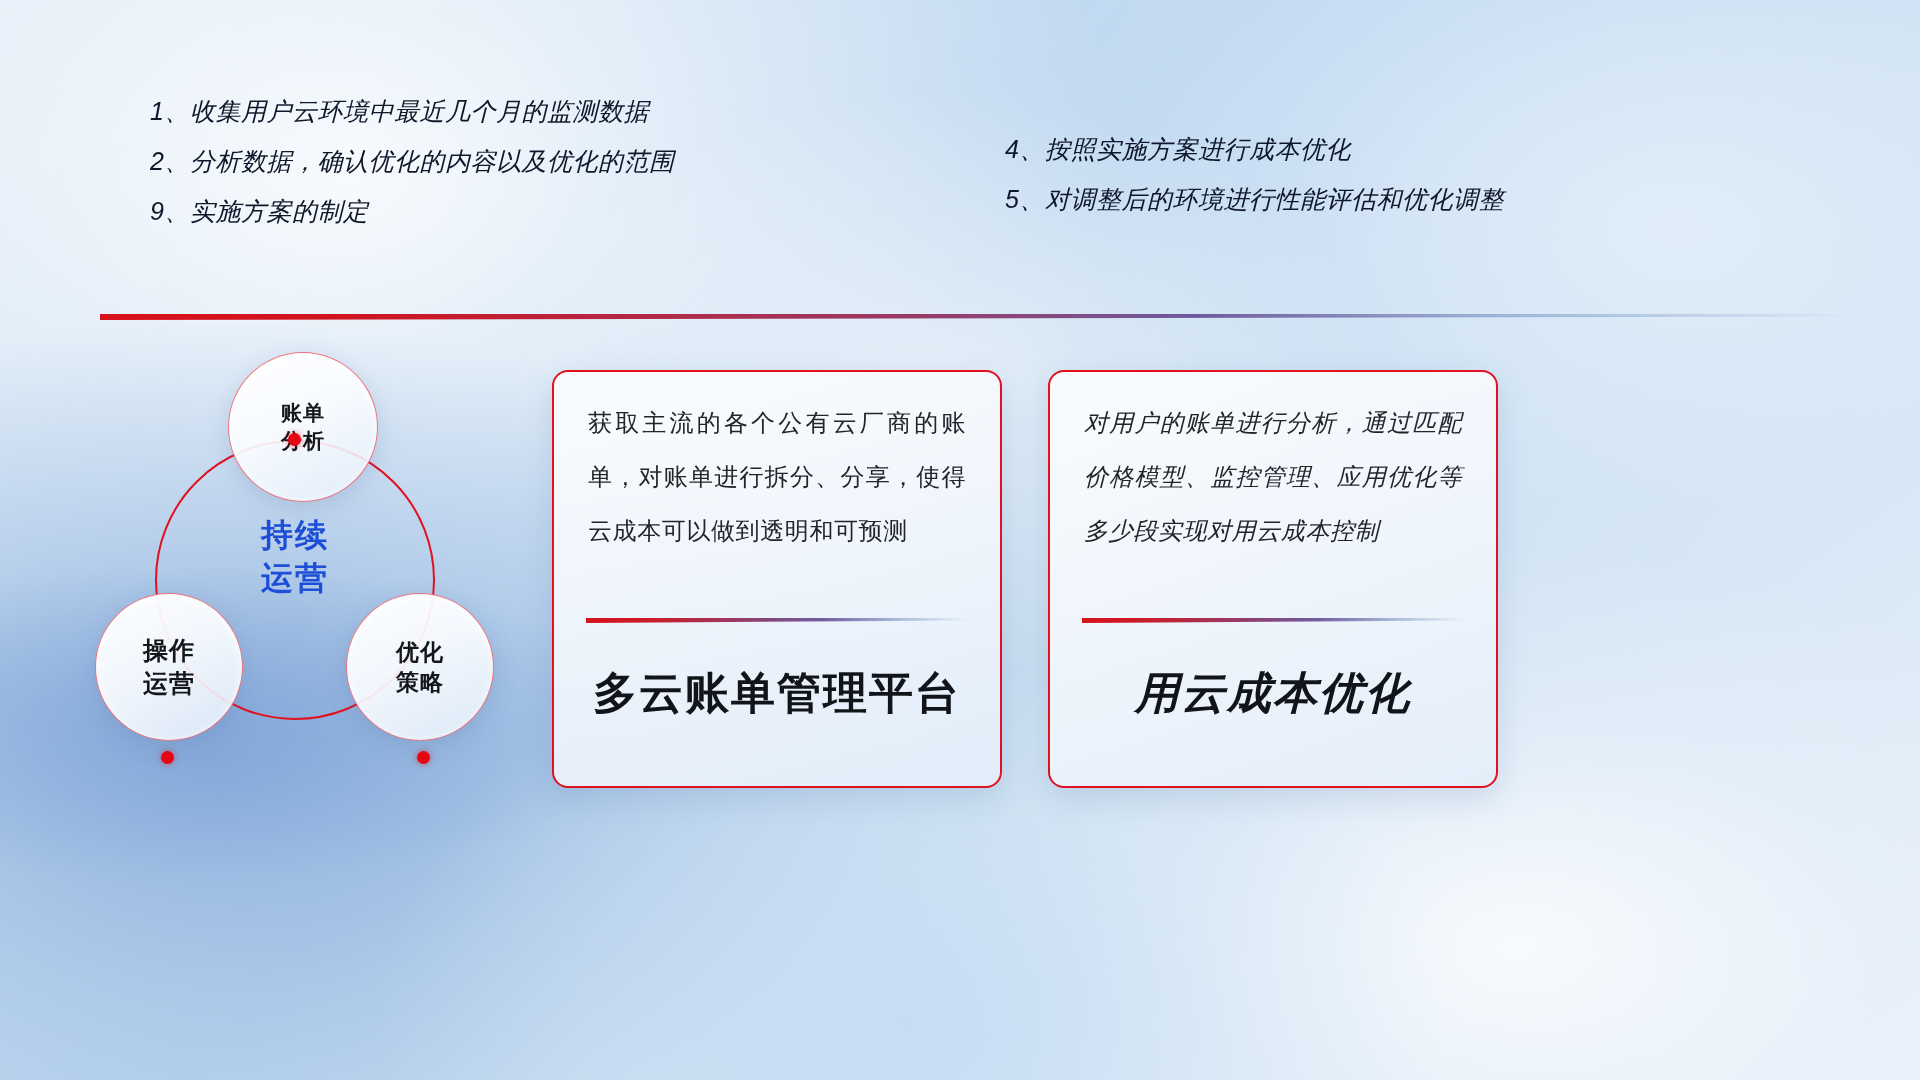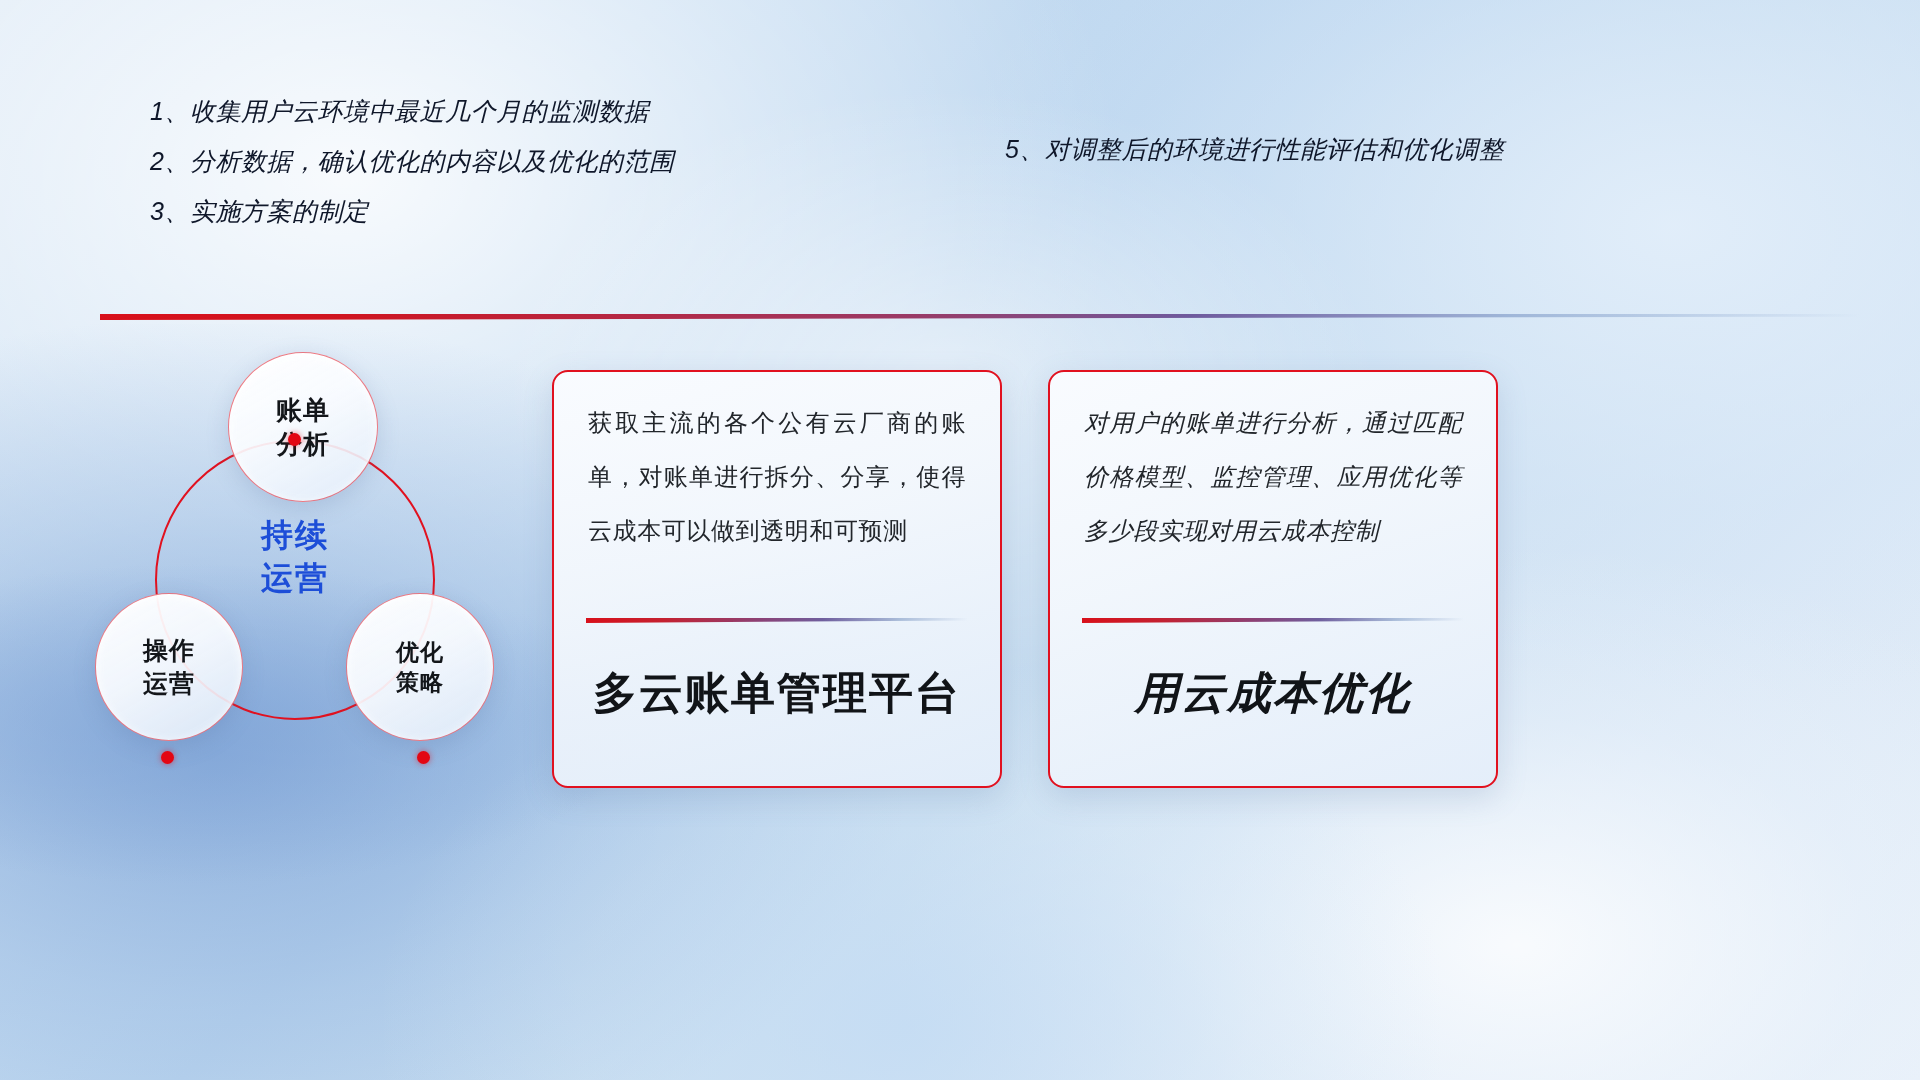--- a/index.html
+++ b/index.html
@@ -57,21 +57,21 @@
     border:1.6px solid rgba(225,17,31,.55);
     box-shadow:0 6px 22px rgba(90,120,165,.22), inset 0 2px 10px rgba(255,255,255,.9);
     display:flex;align-items:center;justify-content:center;
     box-sizing:border-box;
   }
   .bubble .lbl{
     text-align:center;color:#13161a;font-weight:bold;line-height:1.32;
     letter-spacing:1px;
   }
   #b-top{left:133px;top:-8px;width:150px;height:150px;}
-  #b-top .lbl{font-size:26px;}
+  #b-top .lbl{font-size:21px;}
   #b-left{left:0px;top:233px;width:148px;height:148px;}
   #b-left .lbl{font-size:25px;}
   #b-right{left:251px;top:233px;width:148px;height:148px;}
   #b-right .lbl{font-size:23px;}
   #ring-main{left:60px;top:80px;width:280px;height:280px;}
   #center-label{
     position:absolute;left:130px;top:154px;width:140px;
     text-align:center;color:#1d4ed8;font-weight:bold;font-size:32px;
     line-height:1.35;letter-spacing:2px;
   }
@@ -118,23 +118,24 @@
   <div class="bgl b5"></div>
   <div class="bgl b6"></div>
   <div class="bgl b7"></div>
   <div class="bgl b8"></div>
 </div>
 
 <div id="bullets">
   <div class="bcol left">
     <div class="bline">1、收集用户云环境中最近几个月的监测数据</div>
     <div class="bline">2、分析数据，确认优化的内容以及优化的范围</div>
-    <div class="bline">3、实施方案的制定</div>
+    <div class="bline">9、实施方案的制定</div>
   </div>
   <div class="bcol right">
+    <div class="bline">4、按照实施方案进行成本优化</div>
     <div class="bline">5、对调整后的环境进行性能评估和优化调整</div>
   </div>
 </div>
 
 <div id="divider"></div>
 
 <div id="diagram">
   <div class="ring" id="ring-main"></div>
 
   <div id="center-label">

